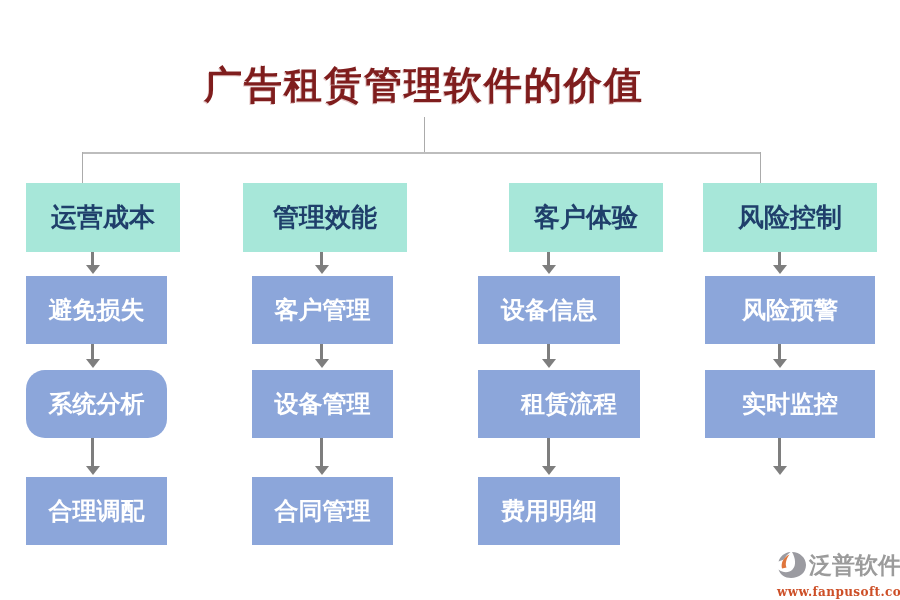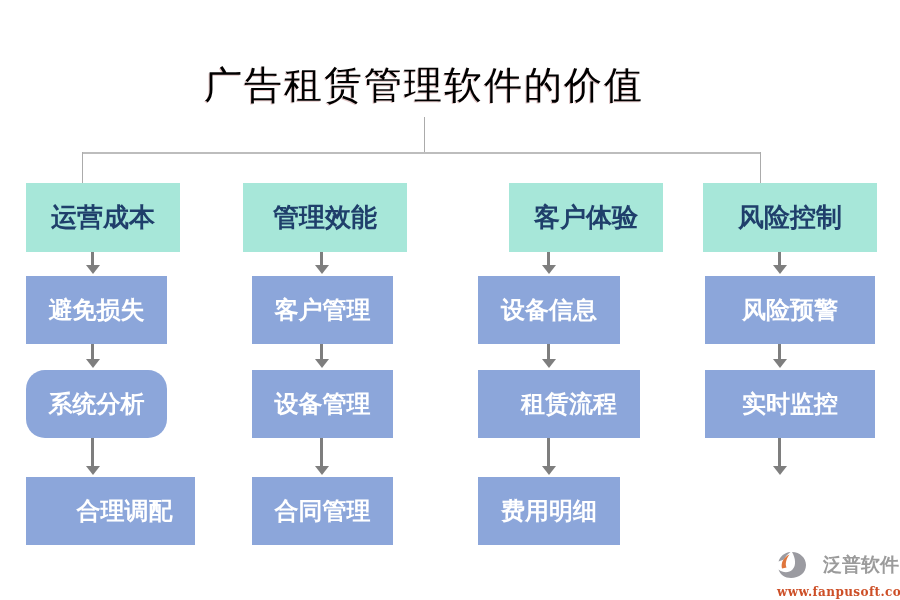--- a/index.html
+++ b/index.html
@@ -2,21 +2,21 @@
 <html><head>
 <meta charset="utf-8">
 <style>
   html,body{margin:0;padding:0;background:#ffffff;}
   .canvas{
     position:relative;width:900px;height:600px;background:#ffffff;
     font-family:"DejaVu Serif","Liberation Serif",serif;overflow:hidden;
   }
   .title{
     position:absolute;left:0;top:60px;width:848px;margin:0;
-    text-align:center;font-size:38px;font-weight:normal;color:#000000;
+    text-align:center;font-size:38px;font-weight:bold;color:#7f1d1d;
     letter-spacing:2px;
     text-shadow:-1px 1px 0 rgba(150,50,50,0.28);
   }
   .line{position:absolute;background:#ababab;}
   .hline{height:2px;background:#bdbdbd;}
   .vline{width:1px;}
   .box{
     position:absolute;text-align:center;font-weight:bold;
     white-space:nowrap;overflow:hidden;
   }
@@ -25,22 +25,22 @@
   .arrow{position:absolute;width:14px;}
   .arrow .shaft{position:absolute;left:5px;top:0;width:3px;height:calc(100% - 8px);background:#7e7e7e;}
   .arrow .head{
     position:absolute;left:0;bottom:0;width:0;height:0;
     border-left:7px solid transparent;border-right:7px solid transparent;
     border-top:9px solid #7e7e7e;
   }
   .logo{position:absolute;left:777px;top:551px;width:122px;}
   .logo-row{display:flex;align-items:flex-start;}
   .logo-name{
-    font-size:19px;font-weight:bold;color:#9b9b9b;letter-spacing:0px;
-    line-height:27px;margin-left:16px;white-space:nowrap;
+    font-size:23px;font-weight:bold;color:#9b9b9b;letter-spacing:0px;
+    line-height:27px;margin-left:2px;white-space:nowrap;
   }
   .logo-url{
     font-size:12px;font-weight:bold;color:#cd4f27;letter-spacing:0.4px;
     margin-top:2px;text-align:center;white-space:nowrap;
   }
 </style>
 </head>
 <body>
 
 <div class="canvas">
@@ -60,21 +60,21 @@
   <div class="box item-box" style="left:26px;top:276px;width:141px;">避免损失</div>
   <div class="arrow" style="left:86px;top:344px;height:24px;">
       <i class="shaft"></i>
       <i class="head"></i>
     </div>
   <div class="box item-box" style="left:26px;top:370px;width:141px;border-radius:19px;">系统分析</div>
   <div class="arrow" style="left:86px;top:438px;height:37px;">
       <i class="shaft"></i>
       <i class="head"></i>
     </div>
-  <div class="box item-box" style="left:26px;top:477px;width:141px;padding-left:28px;">合理调配</div>
+  <div class="box item-box" style="left:26px;top:477px;width:141px;">合理调配</div>
 
   <div class="box header-box" style="left:243px;top:183px;width:164px;">管理效能</div>
   <div class="arrow" style="left:315px;top:252px;height:22px;">
       <i class="shaft"></i>
       <i class="head"></i>
     </div>
   <div class="box item-box" style="left:252px;top:276px;width:141px;">客户管理</div>
   <div class="arrow" style="left:315px;top:344px;height:24px;">
       <i class="shaft"></i>
       <i class="head"></i>

